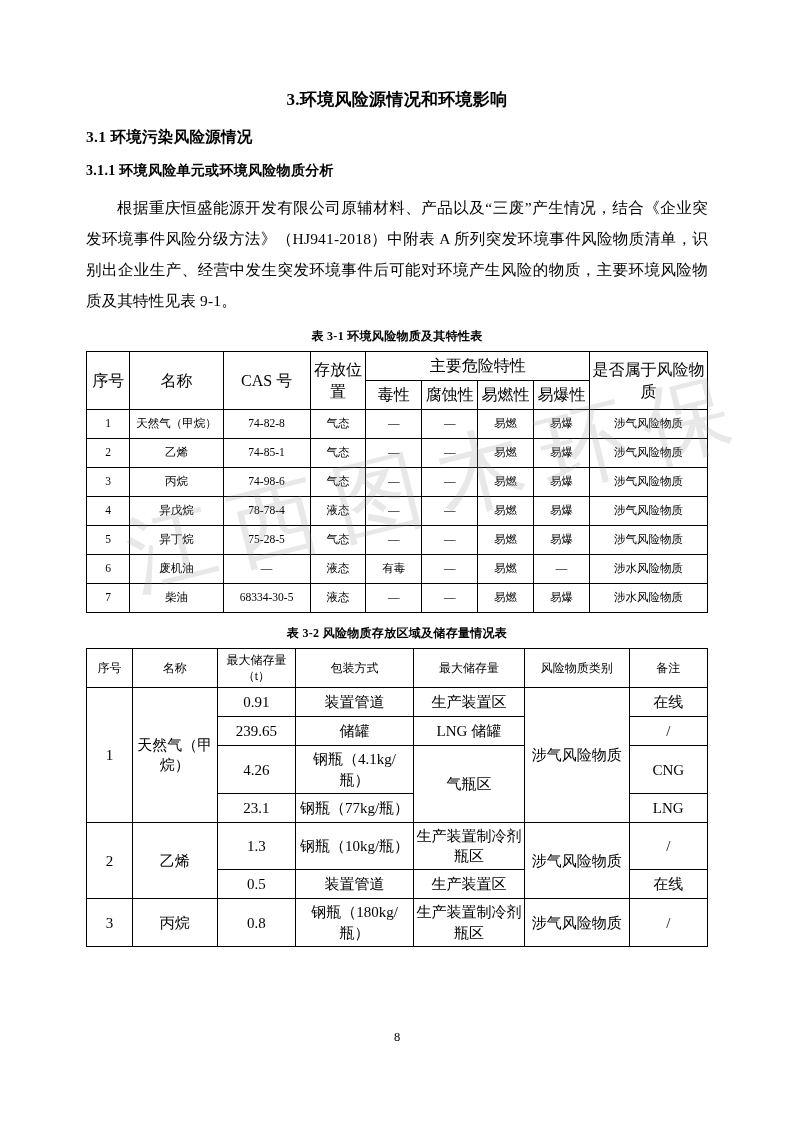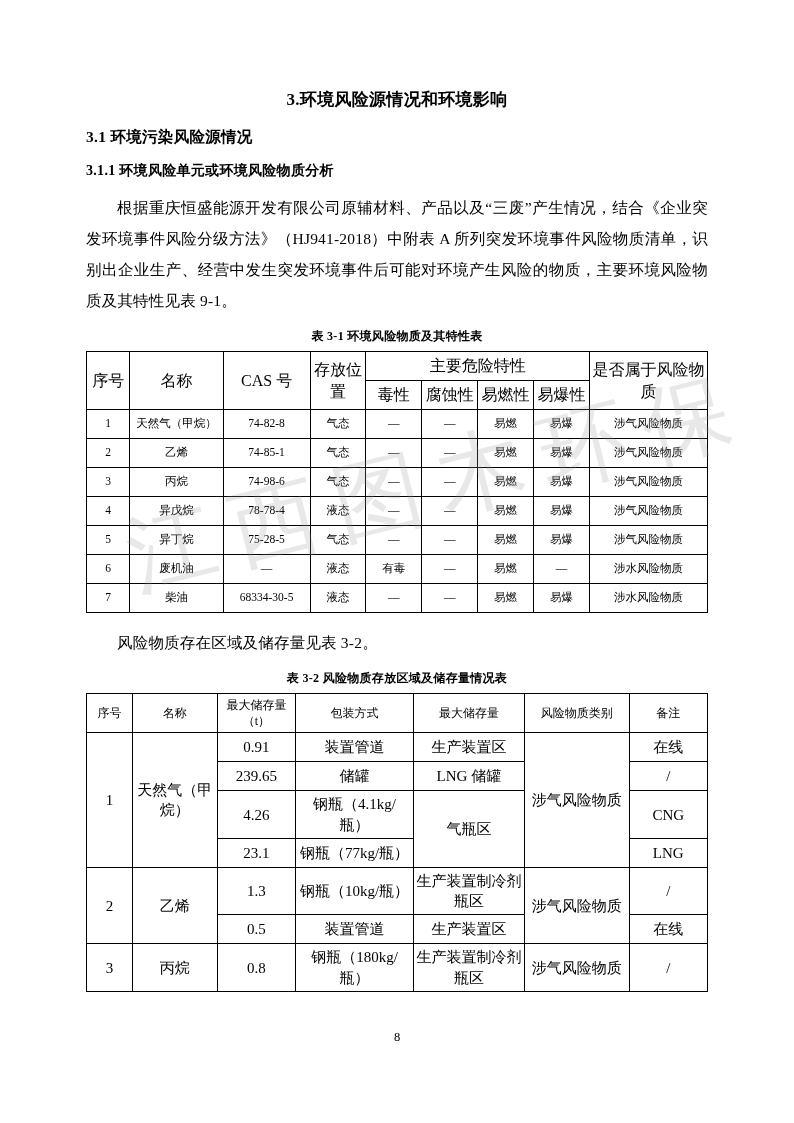--- a/index.html
+++ b/index.html
@@ -217,21 +217,20 @@
         <td>液态</td>
         <td>—</td>
         <td>—</td>
         <td>易燃</td>
         <td>易爆</td>
         <td>涉水风险物质</td>
       </tr>
     </tbody>
   </table>
 
-  <p class="body" style="margin-top:14px">风险物质存在区域及储存量见表 3-2。</p>
 
   <div class="tbl-caption">表 3-2 风险物质存放区域及储存量情况表</div>
 
   <table id="table32">
     <colgroup>
       <col style="width:7%">
       <col style="width:13%">
       <col style="width:12%">
       <col style="width:18%">
       <col style="width:17%">

